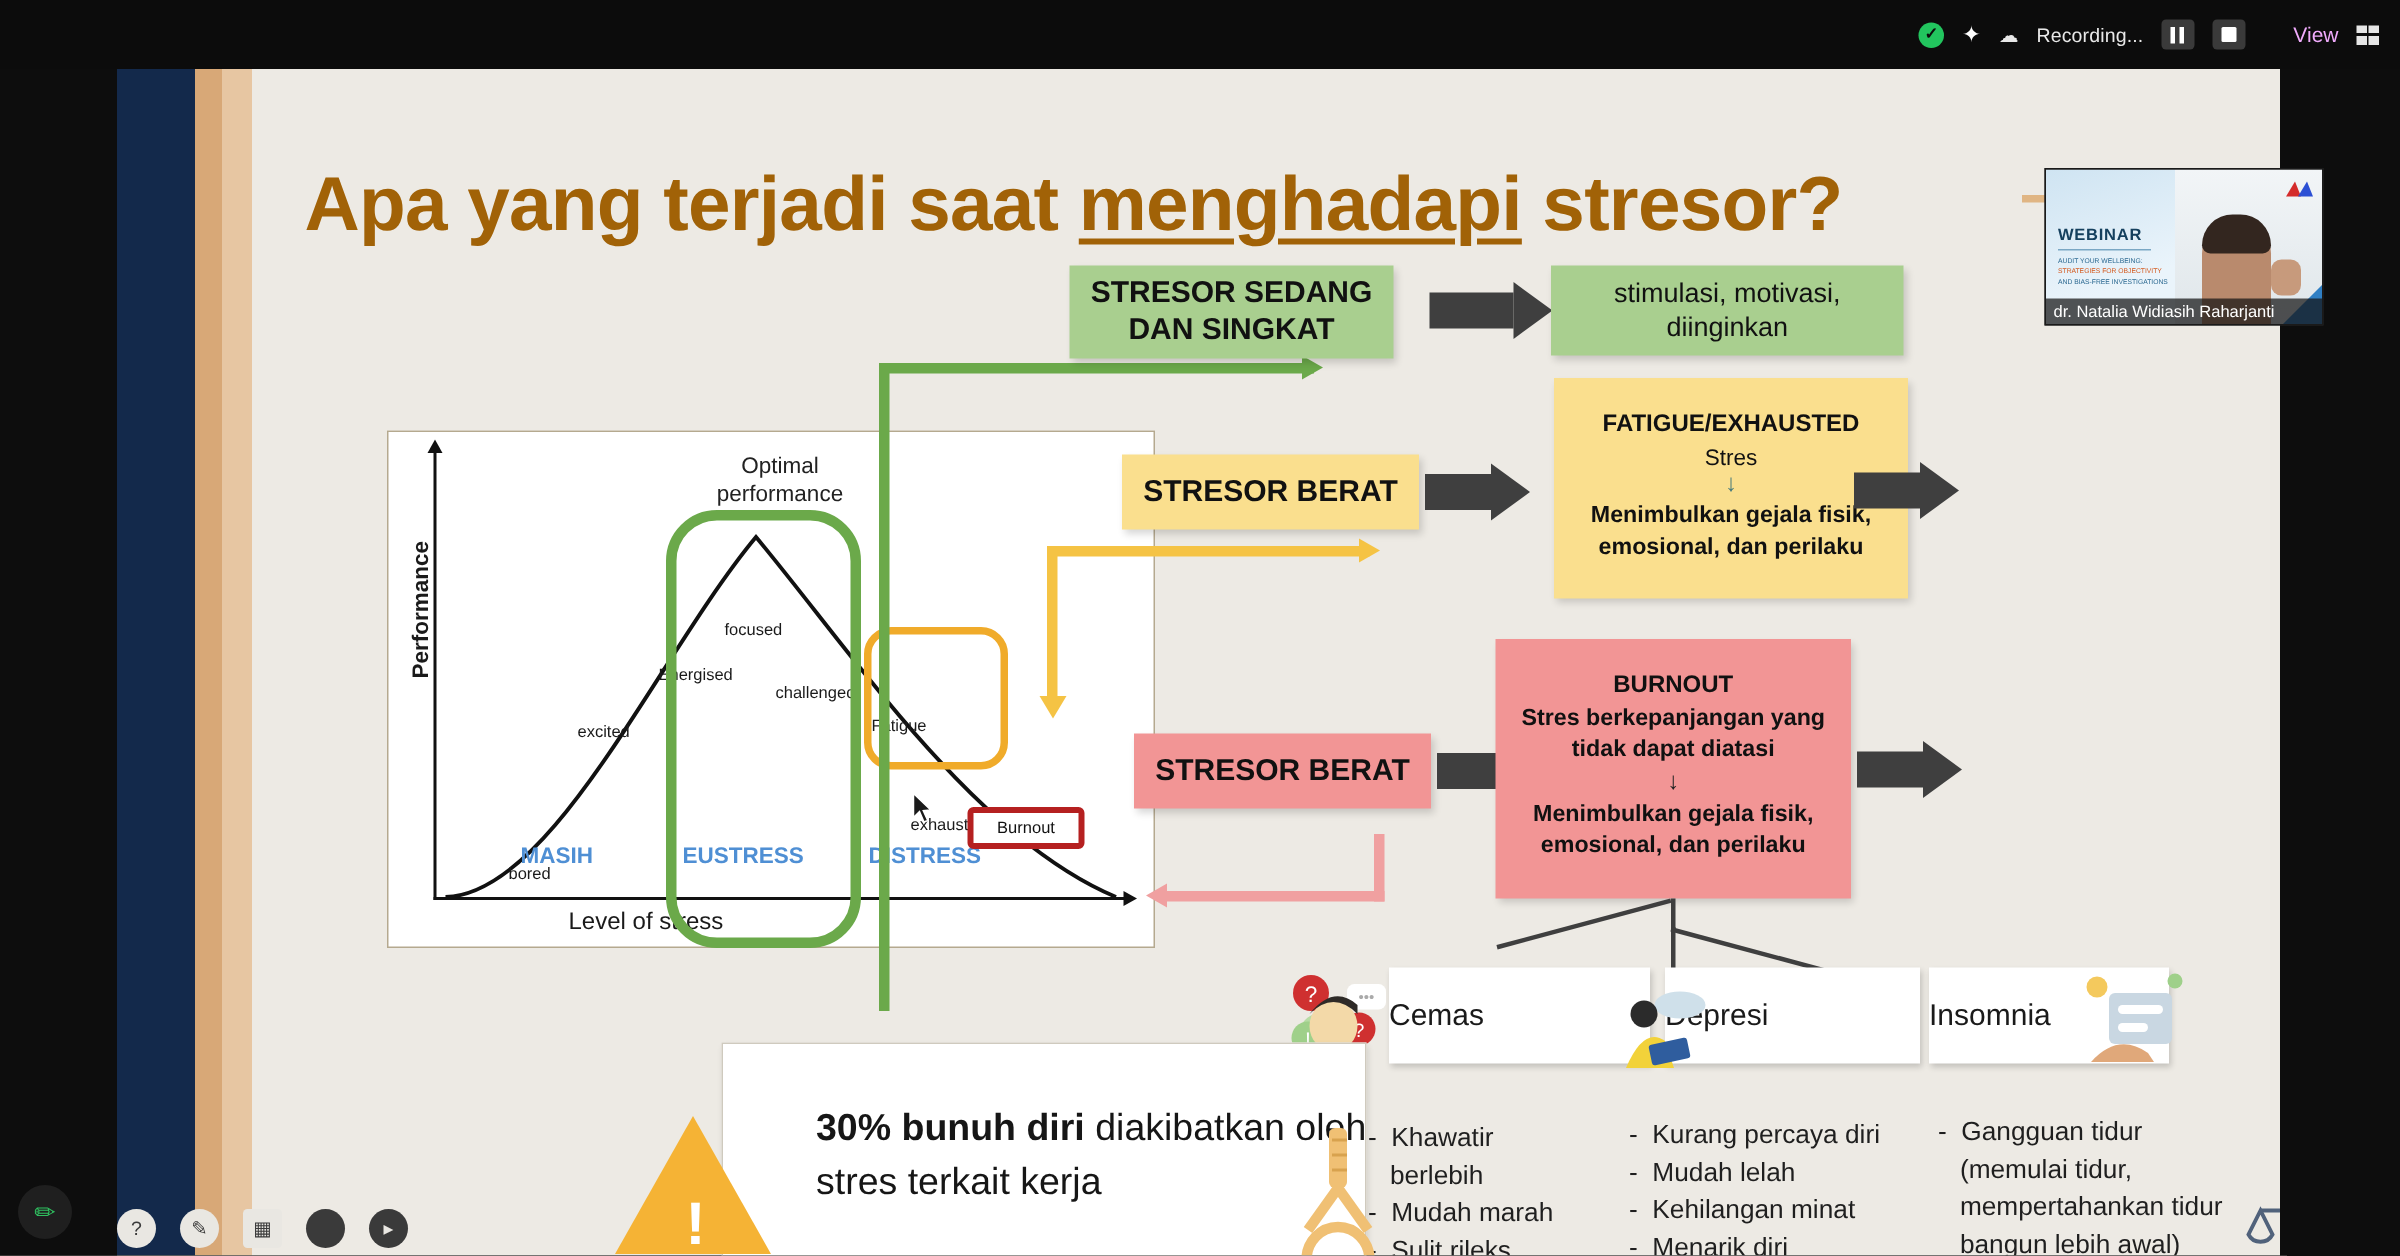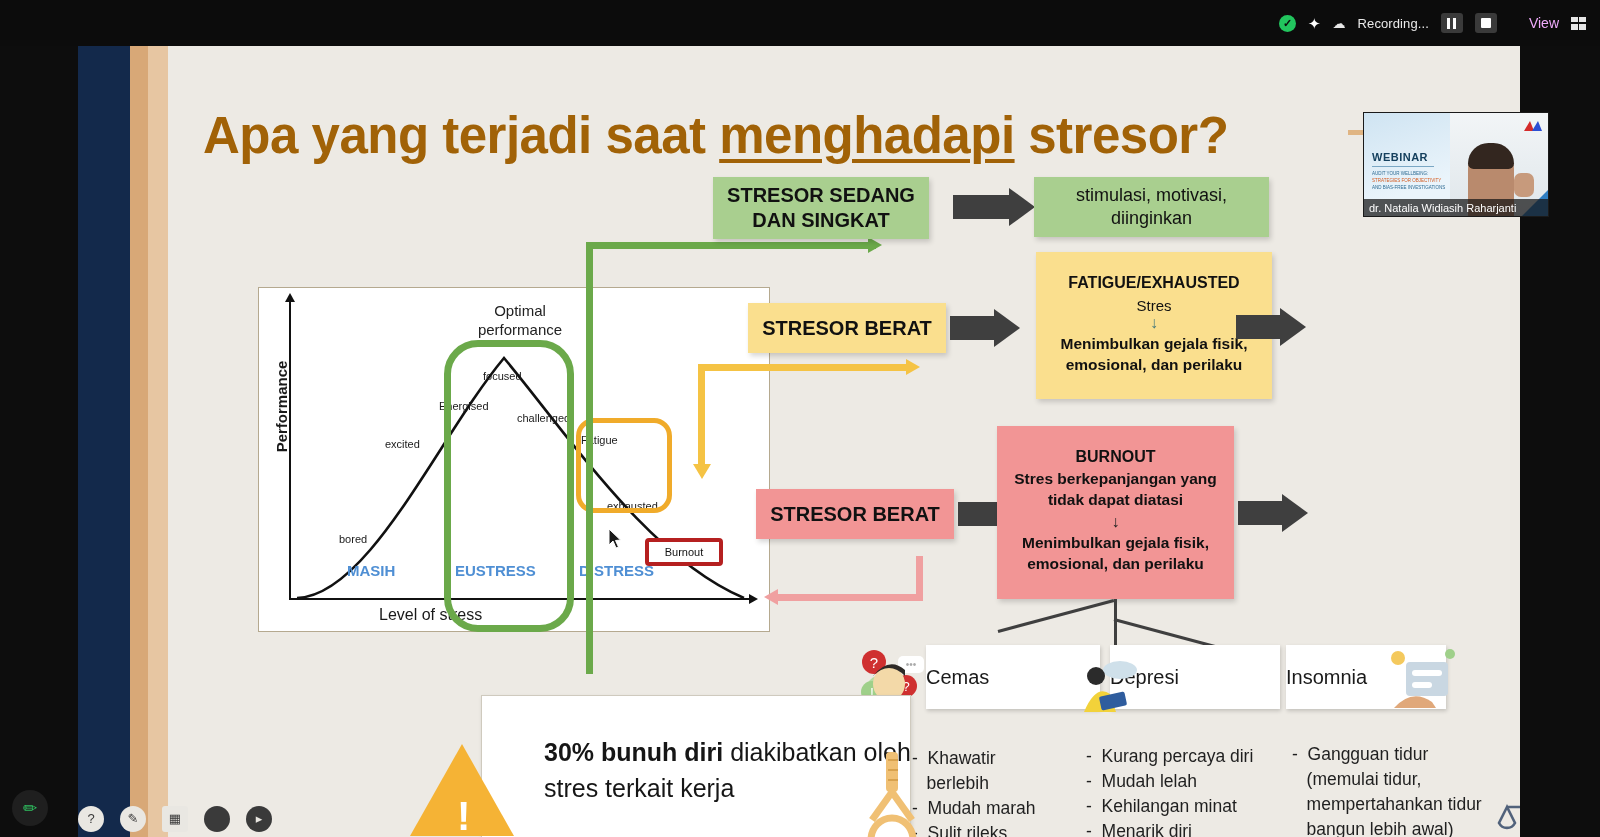--- a/index.html
+++ b/index.html
@@ -59,21 +59,21 @@
                     border-left:5px solid transparent; border-right:5px solid transparent;
                     border-bottom:9px solid #111; }
   .axis-x { position:absolute; left:30px; top:310px; width:462px; height:2px; background:#111; }
   .axis-x::after { content:""; position:absolute; right:-7px; top:-4px;
                    border-top:5px solid transparent; border-bottom:5px solid transparent;
                    border-left:9px solid #111; }
   .ylab { position:absolute; left:-38px; top:110px; width:120px; text-align:center;
           transform:rotate(-90deg); font-size:15px; color:#1a1a1a; font-weight:600; }
   .xlab { position:absolute; left:120px; top:318px; font-size:16px; color:#1a1a1a; }
   .curve { position:absolute; left:30px; top:8px; }
-  .pt { position:absolute; font-size:11px; color:#1a1a1a; white-space:nowrap; }
+  .pt { position:absolute; font-size:11px; color:#1a1a1a; white-space:nowrap;margin-top:44px; }
   .zone { position:absolute; font-size:15px; font-weight:bold; color:#4f8fd4; }
   .opt-lab { position:absolute; top:14px; left:196px; width:130px; text-align:center;
              font-size:15px; color:#222; line-height:1.25; }
 
   .box-eustress { position:absolute; left:185px; top:52px; width:130px; height:292px;
                   border:7px solid #6ba94a; border-radius:34px; }
   .box-fatigue { position:absolute; left:317px; top:130px; width:96px; height:95px;
                  border:5px solid #f0ab2a; border-radius:18px; background:transparent; }
   .box-burnout { position:absolute; left:386px; top:250px; width:78px; height:28px;
                  border:4px solid #b52020; border-radius:4px; background:#fff;

